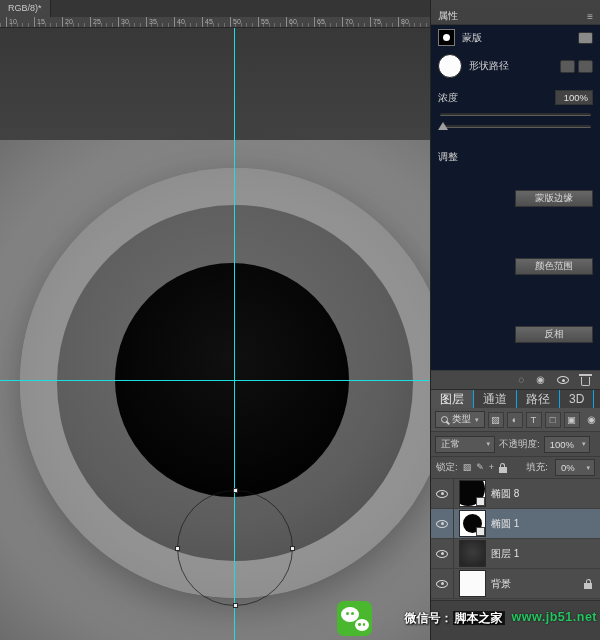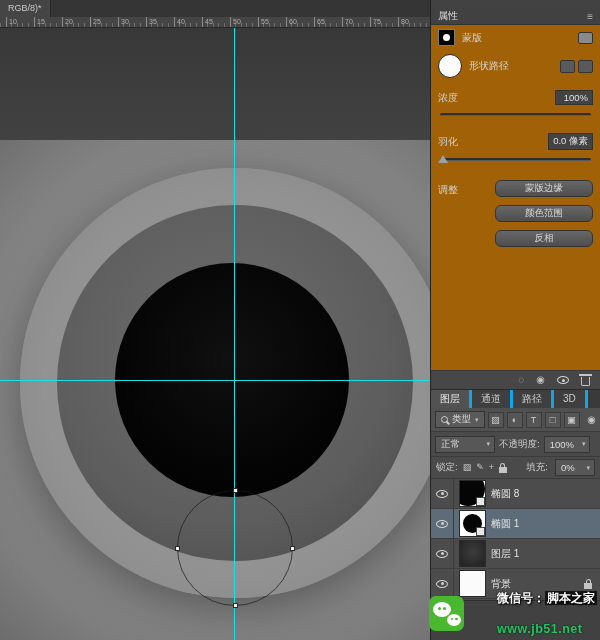--- a/index.html
+++ b/index.html
@@ -38,21 +38,21 @@
   .hnd{position:absolute;width:5px;height:5px;background:#f0f0f0;border:1px solid #2b2b2b;}
   .hnd.t{left:55px;top:-3px}.hnd.l{left:-3px;top:55px}.hnd.r{right:-3px;top:55px}.hnd.b{left:55px;bottom:-3px}
   .guide-v{position:absolute;left:234px;top:0;width:1px;height:100%;background:#17dfe2;}
   .guide-h{position:absolute;left:0;top:352px;width:100%;height:1px;background:#17dfe2;}
 
   
   .right{position:absolute;top:0;left:430px;width:170px;height:640px;background:#424242;
          border-left:1px solid #232323;z-index:10;}
 
   
-  .props{position:absolute;top:8px;left:0;right:0;height:382px;background:#a16207;border-bottom:1px solid #2a2a2a;}
+  .props{position:absolute;top:8px;left:0;right:0;height:382px;background:#0f172a;border-bottom:1px solid #2a2a2a;}
   .phead{height:17px;background:#414141;border-bottom:1px solid #333;display:flex;align-items:center;
          justify-content:space-between;padding:0 7px;}
   .phead .t{font-size:10px;color:#dadada;}
   .menu-ic{color:#b5b5b5;font-size:10px;}
   .prow{display:flex;align-items:center;padding:4px 7px;gap:7px;}
   .mask-thumb{width:17px;height:17px;background:#000;border:1px solid #7a7a7a;position:relative;flex:0 0 auto;}
   .mask-thumb::after{content:"";position:absolute;left:4px;top:4px;width:7px;height:7px;border-radius:50%;background:#fff;}
   .plabel{font-size:10px;color:#d2d2d2;}
   .mask-badge{margin-left:auto;width:15px;height:12px;background:#8a8a8a;border:1px solid #333;border-radius:2px;}
   .shape-thumb{width:24px;height:24px;border-radius:50%;background:#fdfdfd;border:1px solid #222;flex:0 0 auto;}
@@ -60,38 +60,38 @@
   .sbtn{width:15px;height:13px;background:#5a5a5a;border:1px solid #333;border-radius:2px;}
   .shead{display:flex;justify-content:space-between;align-items:center;padding:8px 7px 3px;}
   .shead .lab{font-size:10px;color:#d0d0d0;}
   .val{font-size:9.5px;color:#e0e0e0;background:#434343;border:1px solid #333;padding:1px 4px;min-width:38px;text-align:right;}
   .slider{position:relative;height:3px;background:#2e2e2e;border-radius:2px;margin:5px 9px 9px;border-bottom:1px solid #5d5d5d;}
   .sh{position:absolute;top:-3px;width:0;height:0;border-left:5px solid transparent;border-right:5px solid transparent;
       border-bottom:8px solid #a0a0a0;} .sh.left{left:-2px;}
   .adjust{display:flex;padding:10px 7px;gap:16px;}
   .adjust .lab{font-size:10px;color:#d0d0d0;padding-top:3px;}
   .acol{margin-left:auto;display:flex;flex-direction:column;gap:8px;}
-  .pbtn{width:98px;height:17px;font-size:9.5px;color:#d8d8d8;background:linear-gradient(#676767,#4e4e4e);
-        border:1px solid #333;border-radius:6px;text-align:center;padding:0;}
+  .pbtn{width:78px;height:17px;font-size:9.5px;color:#d8d8d8;background:linear-gradient(#676767,#4e4e4e);
+        border:1px solid #333;border-radius:0;text-align:center;padding:0;margin-top:43px;}
   .pfoot{position:absolute;bottom:0;left:0;right:0;height:19px;border-top:1px solid #3a3a3a;display:flex;
          align-items:center;justify-content:flex-end;gap:12px;padding:0 10px;background:#474747;}
   .gicn{color:#c2c2c2;font-size:10px;line-height:1;}
   .eye{width:12px;height:8px;border:1px solid #d2d2d2;border-radius:50%;position:relative;display:inline-block;}
   .eye::after{content:"";position:absolute;left:3.5px;top:1.5px;width:3px;height:3px;background:#d2d2d2;border-radius:50%;}
   .trash{display:inline-block;width:9px;height:9px;border:1px solid #c5c5c5;border-top:none;border-radius:0 0 2px 2px;position:relative;margin-top:3px;}
   .trash::before{content:"";position:absolute;left:-3px;top:-3px;width:13px;height:2px;background:#c5c5c5;}
   .lock{display:inline-block;width:8px;height:6px;background:#c5c5c5;position:relative;margin-top:5px;}
   .lock::before{content:"";position:absolute;left:1.5px;top:-4px;width:3px;height:4px;border:1px solid #c5c5c5;border-bottom:none;border-radius:3px 3px 0 0;}
   .mag{display:inline-block;width:7px;height:7px;border:1.5px solid #cccccc;border-radius:50%;position:relative;}
   .mag::after{content:"";position:absolute;width:4px;height:1.5px;background:#ccc;transform:rotate(45deg);right:-3px;bottom:-1px;}
 
   
   .layers{position:absolute;top:390px;left:0;right:0;bottom:0;background:#4a4a4a;}
   .ltabs{height:18px;background:#3a3a3a;display:flex;}
-  .ltab{font-size:10px;color:#cdcdcd;line-height:18px;padding:0 9px;border-right:3px solid #0ea5e9;background:#3f3f3f;}
+  .ltab{font-size:12px;color:#cdcdcd;line-height:18px;padding:0 9px;border-right:1px solid #0ea5e9;background:#3f3f3f;}
   .ltab.active{background:#525252;color:#ececec;}
   .ltab-fill{flex:1;background:#3a3a3a;}
   .frow{height:24px;background:#505050;display:flex;align-items:center;padding:0 4px;gap:3px;border-bottom:1px solid #3b3b3b;}
   .fdd{height:17px;background:#5a5a5a;border:1px solid #343434;display:flex;align-items:center;gap:4px;padding:0 5px;
        font-size:9.5px;color:#dddddd;}
   .fdd .arr{font-size:7px;color:#bbb;}
   .ficn{width:16px;height:16px;background:#565656;border:1px solid #3a3a3a;color:#c9c9c9;font-size:9.5px;
         text-align:center;line-height:14px;padding:0;}
   .ftog{margin-left:auto;color:#c9c9c9;font-size:10px;}
   .brow{height:25px;display:flex;align-items:center;padding:0 4px;gap:4px;border-bottom:1px solid #3b3b3b;background:#4a4a4a;}
@@ -119,21 +119,21 @@
 
   
   .wm{position:absolute;right:3px;bottom:4px;z-index:60;display:flex;align-items:center;gap:5px;}
   .wx{width:35px;height:35px;border-radius:7px;background:#4ab82e;position:relative;flex:0 0 auto;}
   .wx .b1{position:absolute;left:4px;top:6px;width:18px;height:15px;background:#fff;border-radius:50%;}
   .wx .b1::before,.wx .b1::after{content:"";position:absolute;top:5px;width:3px;height:3px;border-radius:50%;background:#4ab82e;}
   .wx .b1::before{left:5px;} .wx .b1::after{left:10px;}
   .wx .b2{position:absolute;right:3px;bottom:5px;width:14px;height:12px;background:#fff;border-radius:50%;}
   .wx .b2::before,.wx .b2::after{content:"";position:absolute;top:4px;width:2.5px;height:2.5px;border-radius:50%;background:#4ab82e;}
   .wx .b2::before{left:3.5px;} .wx .b2::after{left:8px;}
-  .wmtext{display:flex;flex-direction:column;gap:15px;margin-left:28px;}
+  .wmtext{display:flex;flex-direction:row;gap:7px;margin-left:28px;}
   .wml1{font-size:12px;font-weight:bold;color:#ffffff;text-shadow:0 0 2px #000,1px 1px 2px #000;white-space:nowrap;}
   .wml1 .chip{background:#151515;padding:0 2px;}
   .wml2{font-size:12.5px;font-weight:bold;color:#22c55e;text-shadow:0 0 2px rgba(0,0,0,.85);letter-spacing:.5px;}
 </style>
 </head>
 <body>
 
 <div class="app">
 
   <div class="tabbar">
@@ -193,24 +193,20 @@
           <span class="sbtn"></span>
         </span>
       </div>
       <div class="shead">
         <span class="lab">浓度</span>
         <span class="val">100%</span>
       </div>
       <div class="slider">
         
       </div>
-      <div class="shead">
-        <span class="lab">羽化</span>
-        <span class="val">0.0 像素</span>
-      </div>
       <div class="slider">
         <span class="sh left"></span>
       </div>
       <div class="adjust">
         <span class="lab">调整</span>
         <div class="acol">
           <button class="pbtn">蒙版边缘</button>
           <button class="pbtn">颜色范围</button>
           <button class="pbtn">反相</button>
         </div>

